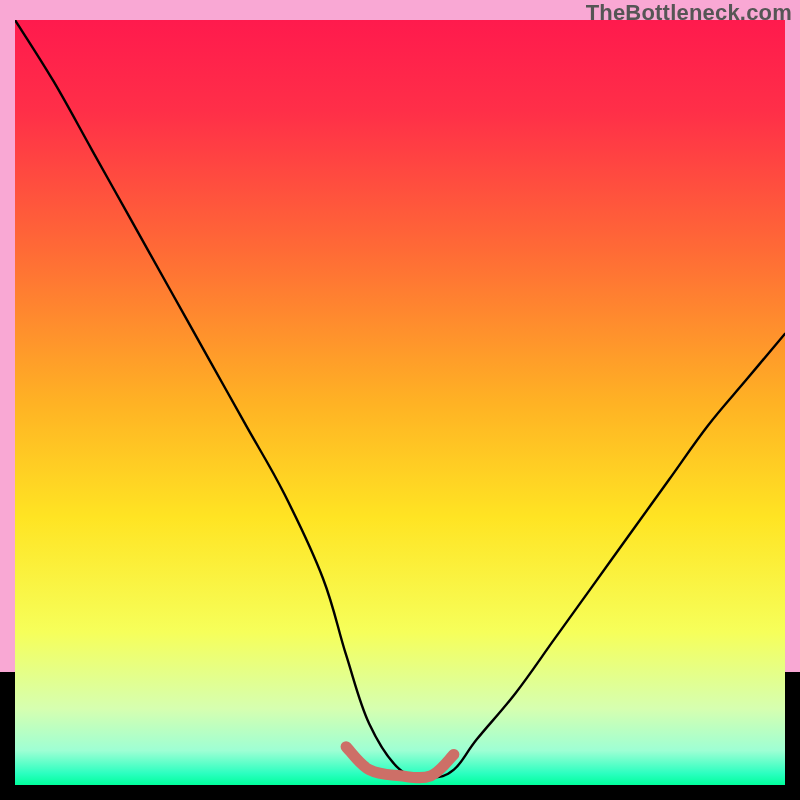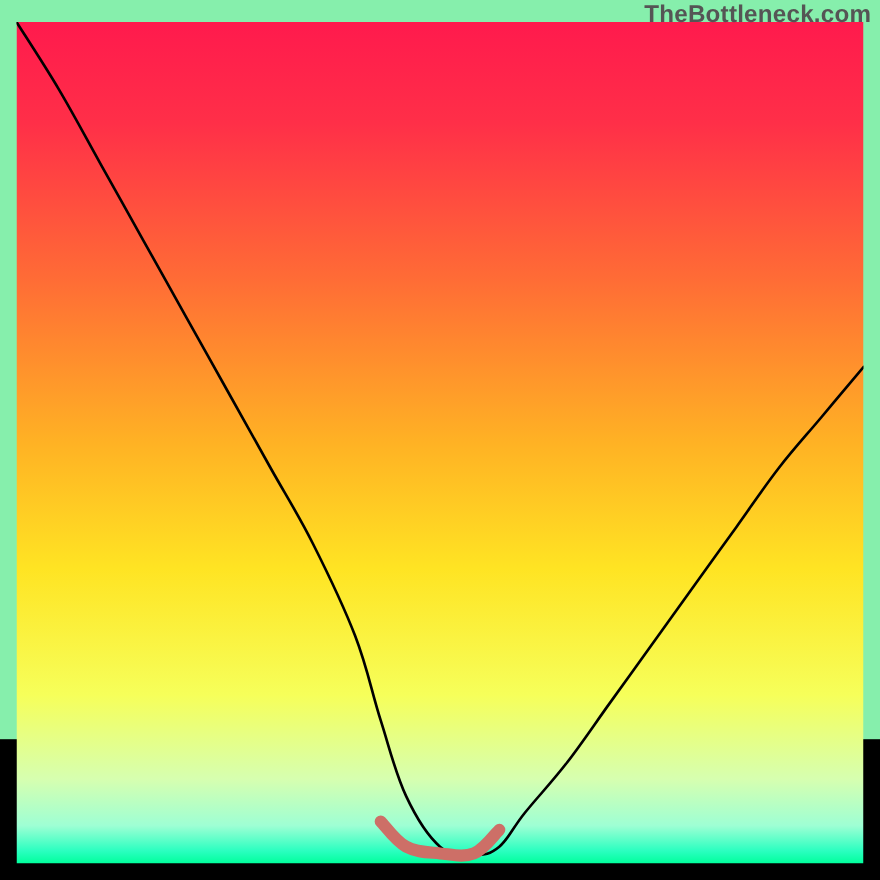--- a/index.html
+++ b/index.html
@@ -7,21 +7,21 @@
     padding: 0;
     width: 800px;
     height: 800px;
     background: #000;
     overflow: hidden;
   }
   .chart-container {
     position: relative;
     width: 800px;
     height: 672px;
-    background: #86efac;
+    background: #f9a8d4;
   }
   .plot-area {
     position: absolute;
     left: 15px;
     top: 20px;
     width: 770px;
     height: 765px;
   }
   .gradient-bg {
     position: absolute;

